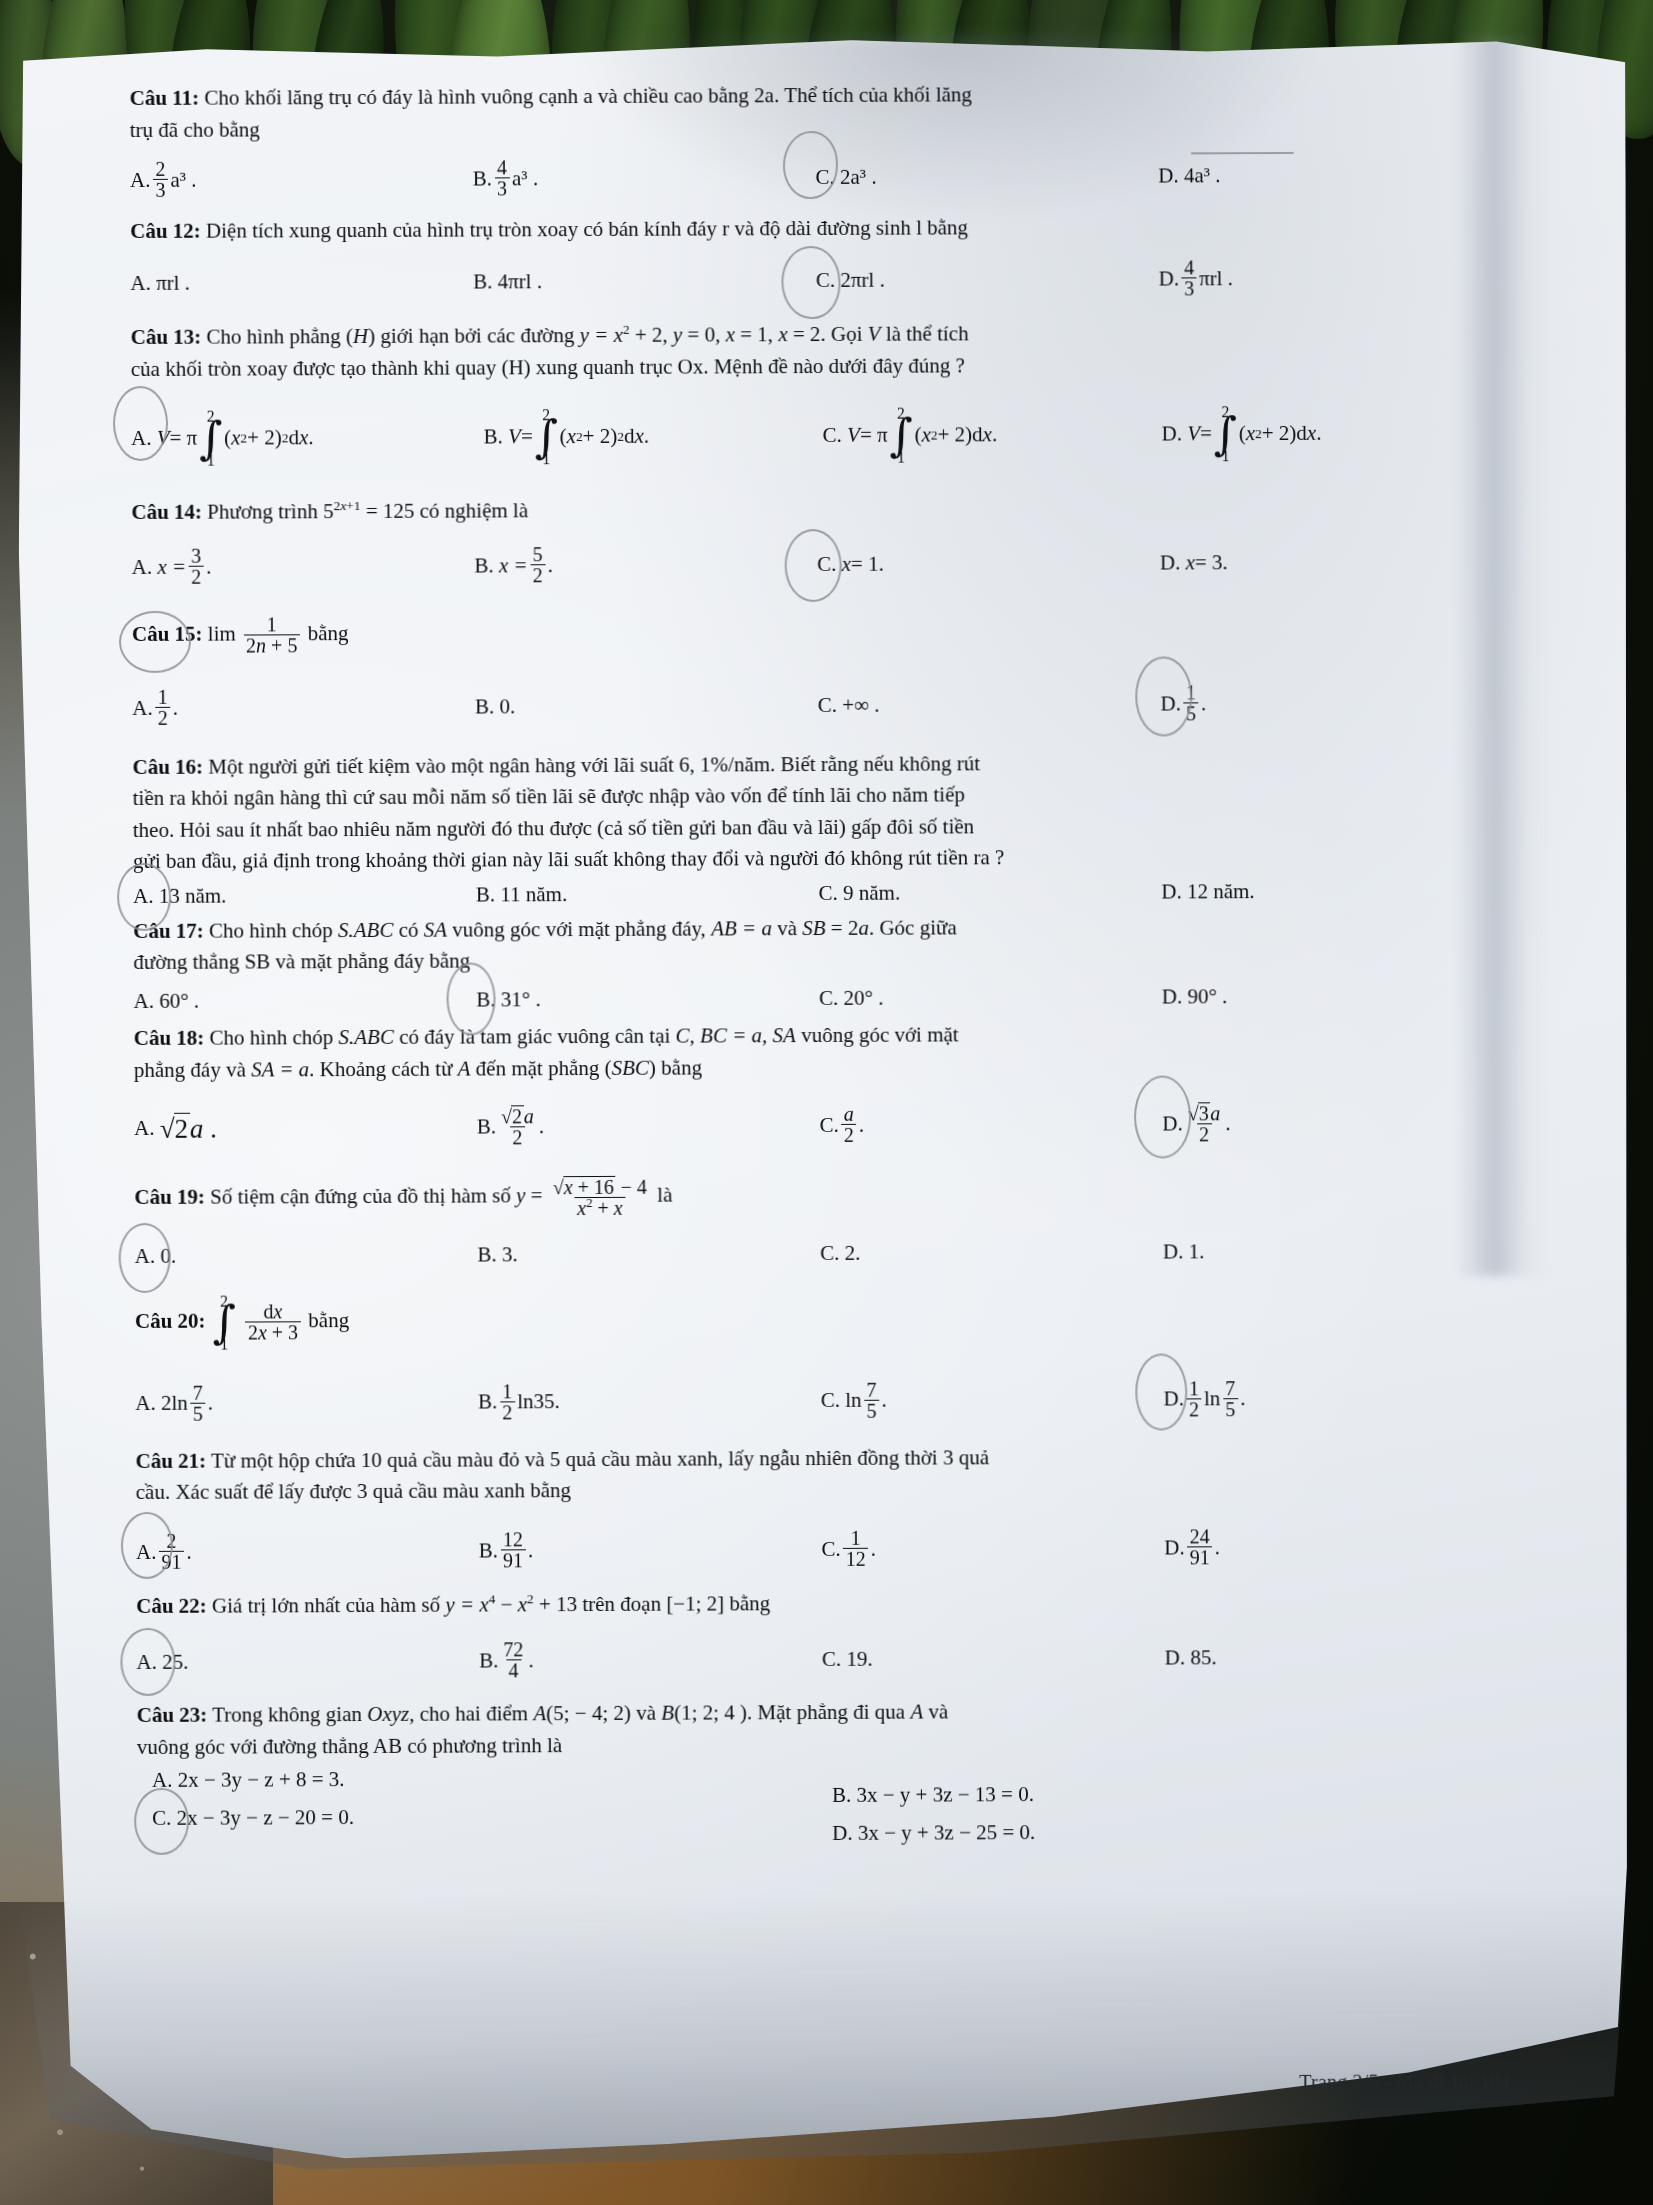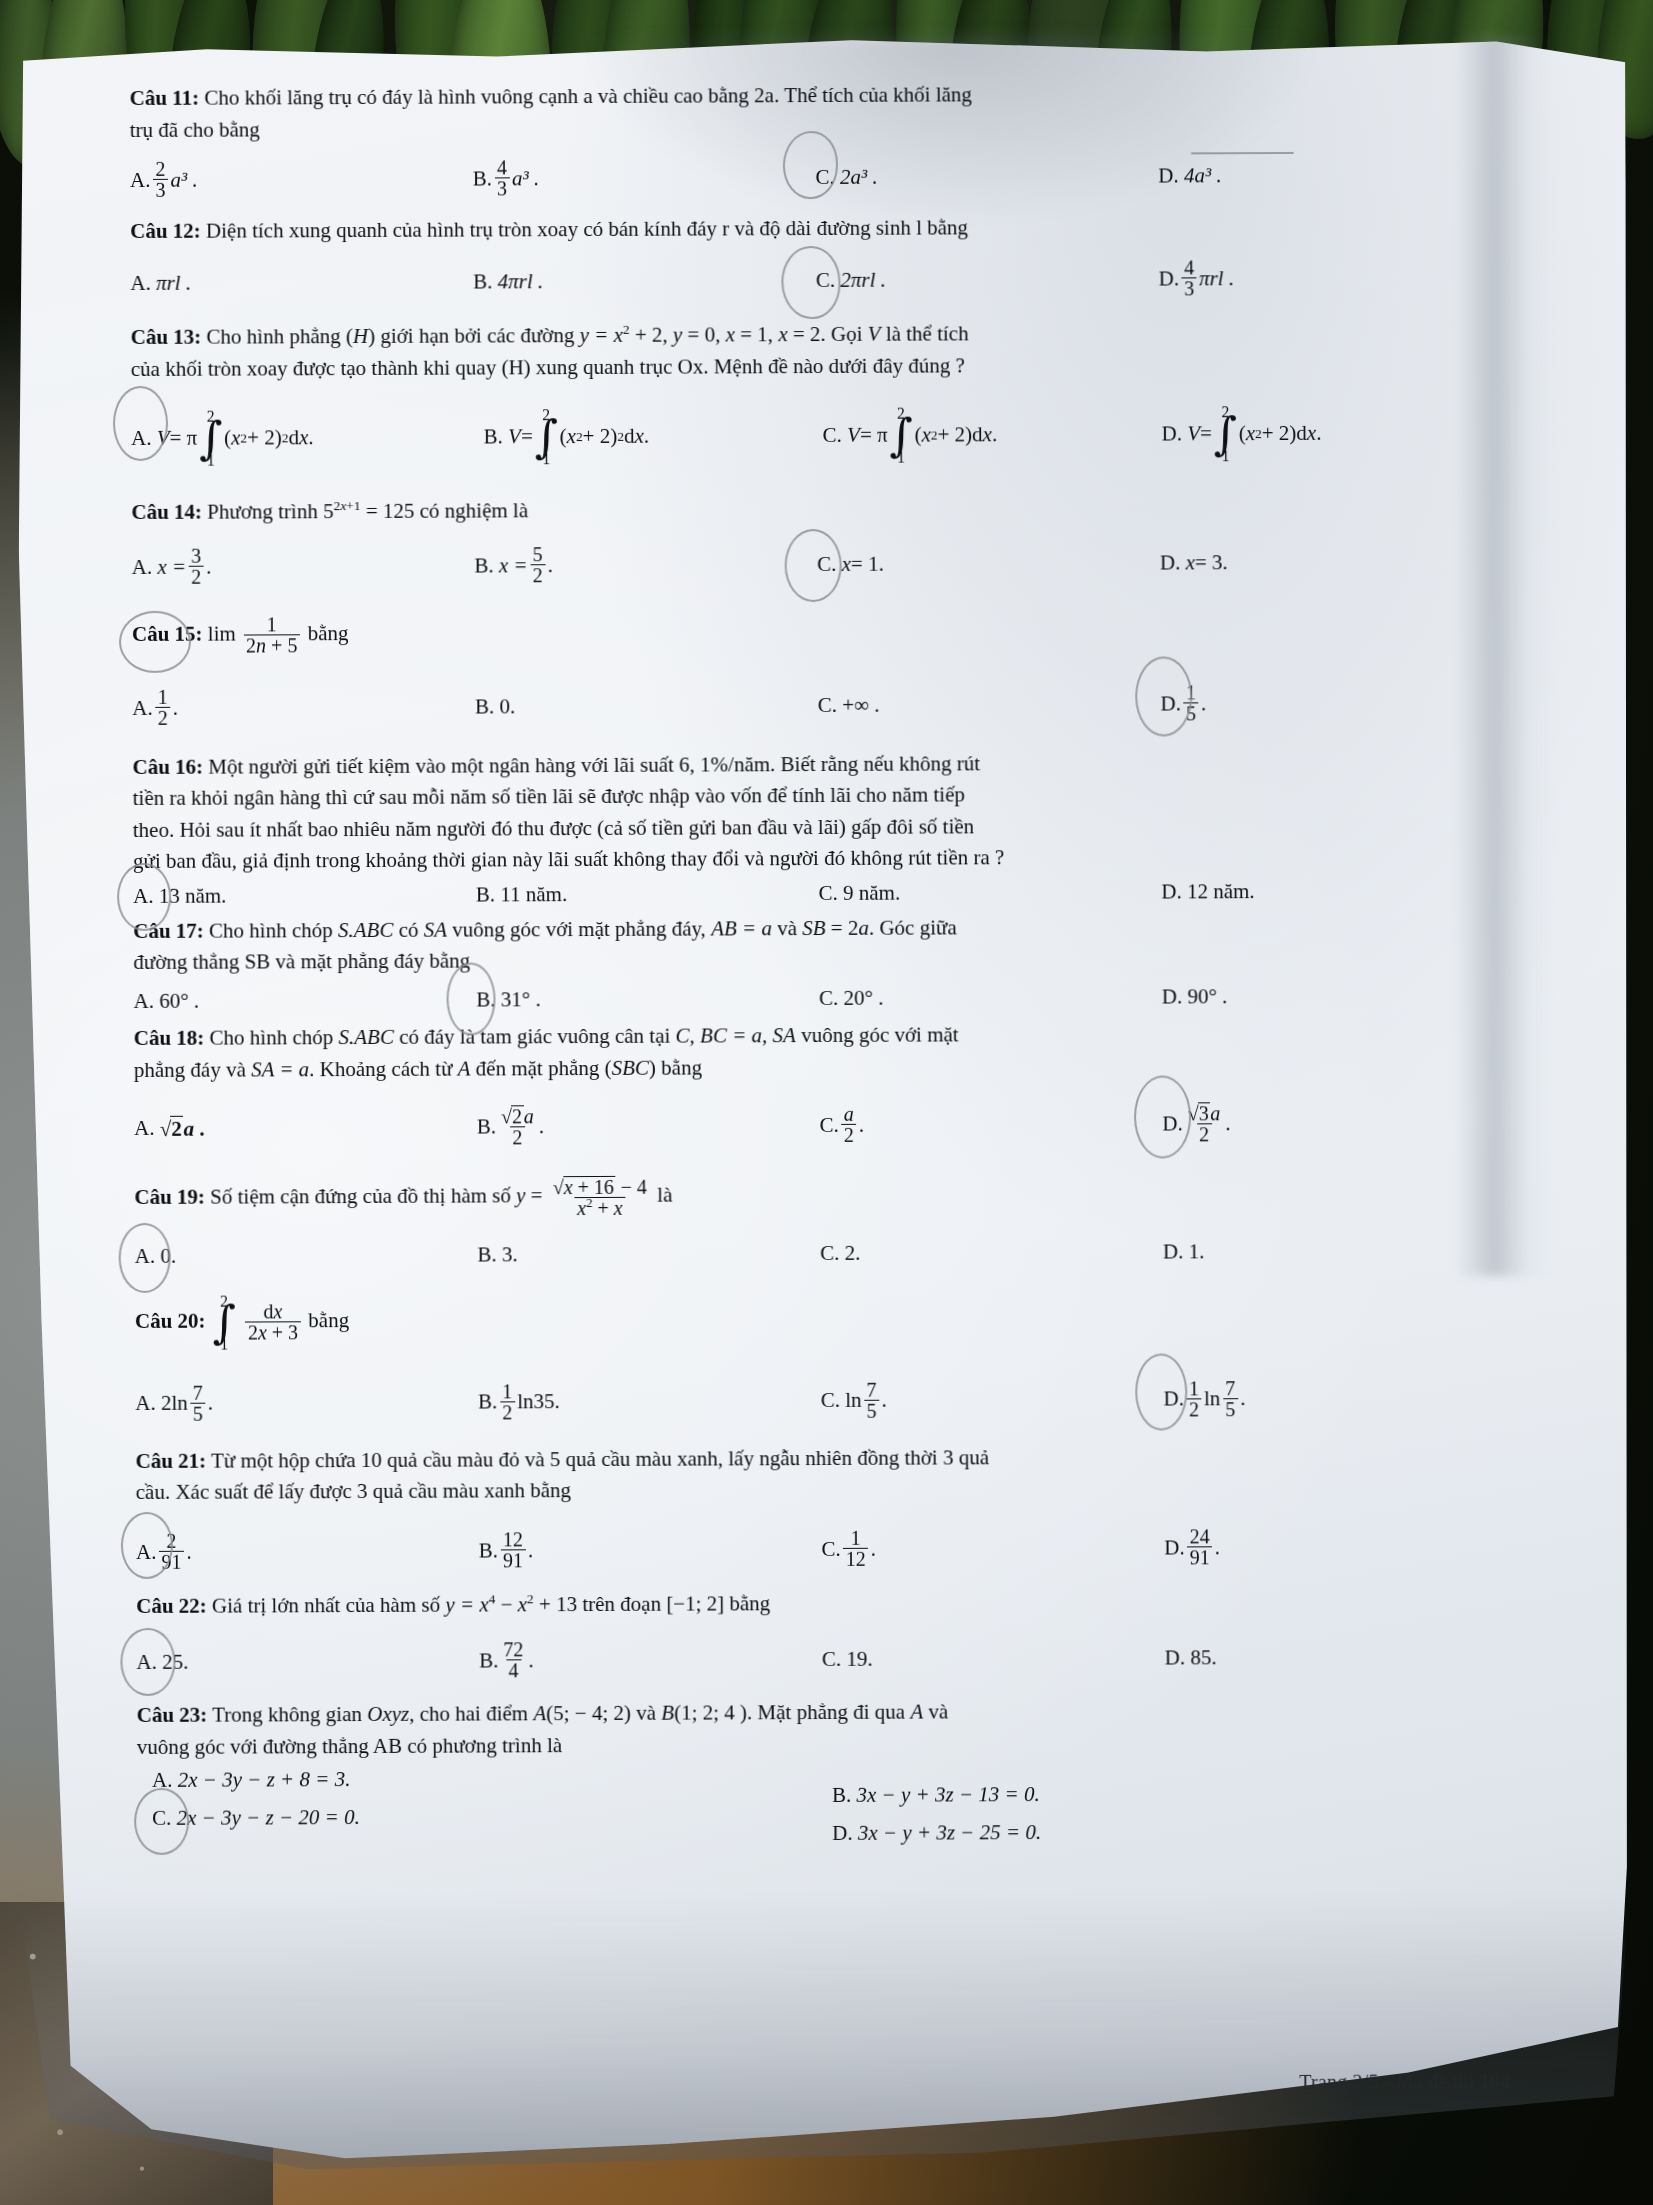--- a/index.html
+++ b/index.html
@@ -61,37 +61,37 @@
     transform:rotate(-0.25deg);color:#0e0f12;}
   .content{position:absolute;left:116px;top:45px;width:1356px;}
 
   .q{font-size:21px;line-height:1.42;text-align:justify;margin:0 0 1.7px 0;}
   .qnum{font-weight:bold;}
   .opts{position:relative;display:flex;margin:5px 0 3.3px 0;}
   .opt{position:relative;font-size:21px;display:flex;align-items:center;}
   .w25{width:25%;}
   .ol{padding-left:15px;}
   i,em{font-style:italic;}
-  .sp{font-style:italic;}
+  .sp{}
 
   
   .frac{display:inline-flex;flex-direction:column;align-items:center;
         vertical-align:middle;margin:0 2.5px;line-height:1;position:relative;top:-0.8px;}
   .frac .n{font-size:20px;padding:0 2.5px;}
   .frac .d{font-size:20px;padding:0 2.5px;border-top:1.4px solid #0e0f12;}
   sup{font-size:.64em;vertical-align:super;line-height:0;}
 
   
   .intg{display:inline-flex;flex-direction:column;align-items:center;
         vertical-align:middle;margin:0 1.7px;line-height:1;}
   .intg .lim{font-size:15.7px;}
   .intg .sym{font-size:45px;font-family:"DejaVu Serif",serif;line-height:.62;font-style:italic;}
   
   .sqrt{display:inline-block;border-top:1.3px solid #0e0f12;padding:0 1.7px 0 0.8px;margin-left:-0.8px;}
-  .rad{font-size:21px;font-weight:bold;}
+  .rad{font-size:27px;}
 
   
   .circ{position:absolute;border:2.1px solid #8b8d92;border-radius:50%;
         pointer-events:none;opacity:.82;}
   .ink{position:absolute;background:#6d6f75;opacity:.6;height:1.7px;border-radius:1.7px;}
 
   .footer{position:absolute;right:124px;bottom:73px;font-size:20px;letter-spacing:0.2px;}
   .blur{filter:blur(0.3px);}
 </style>
 </head>

